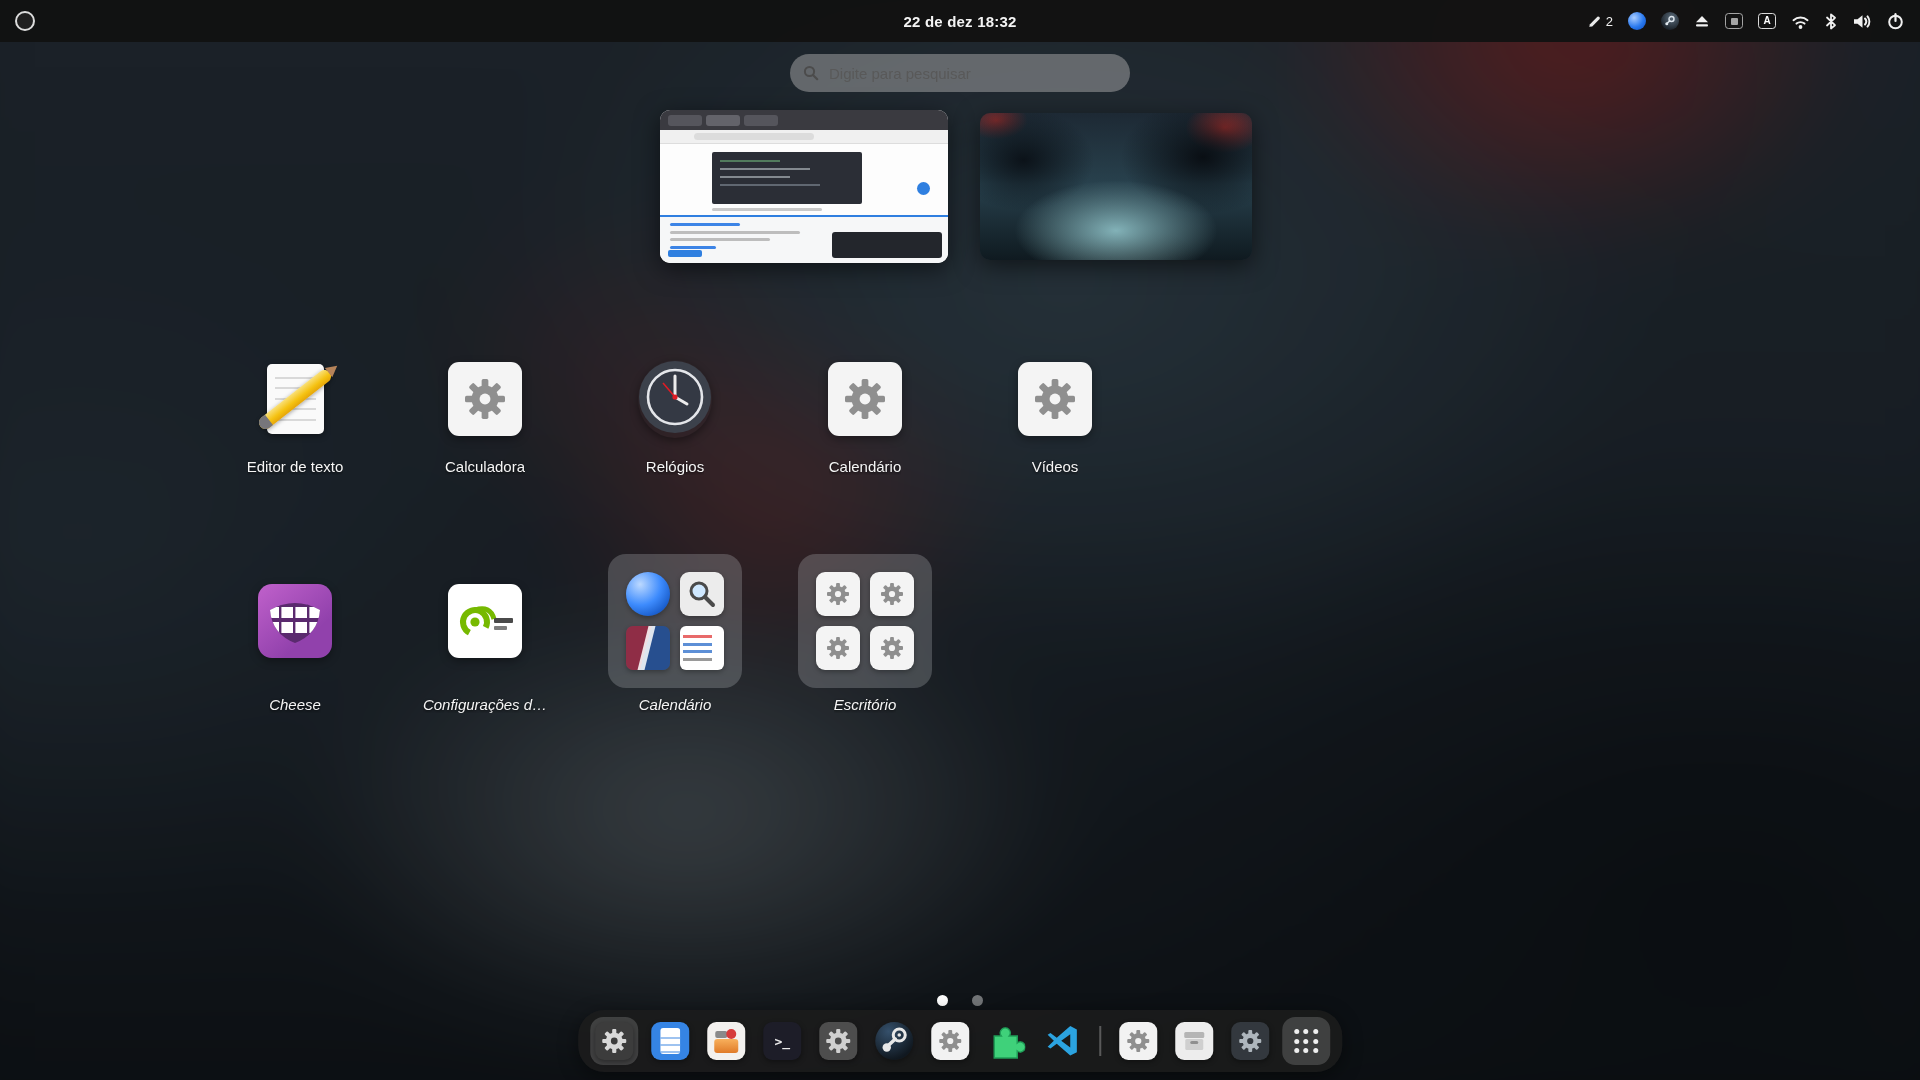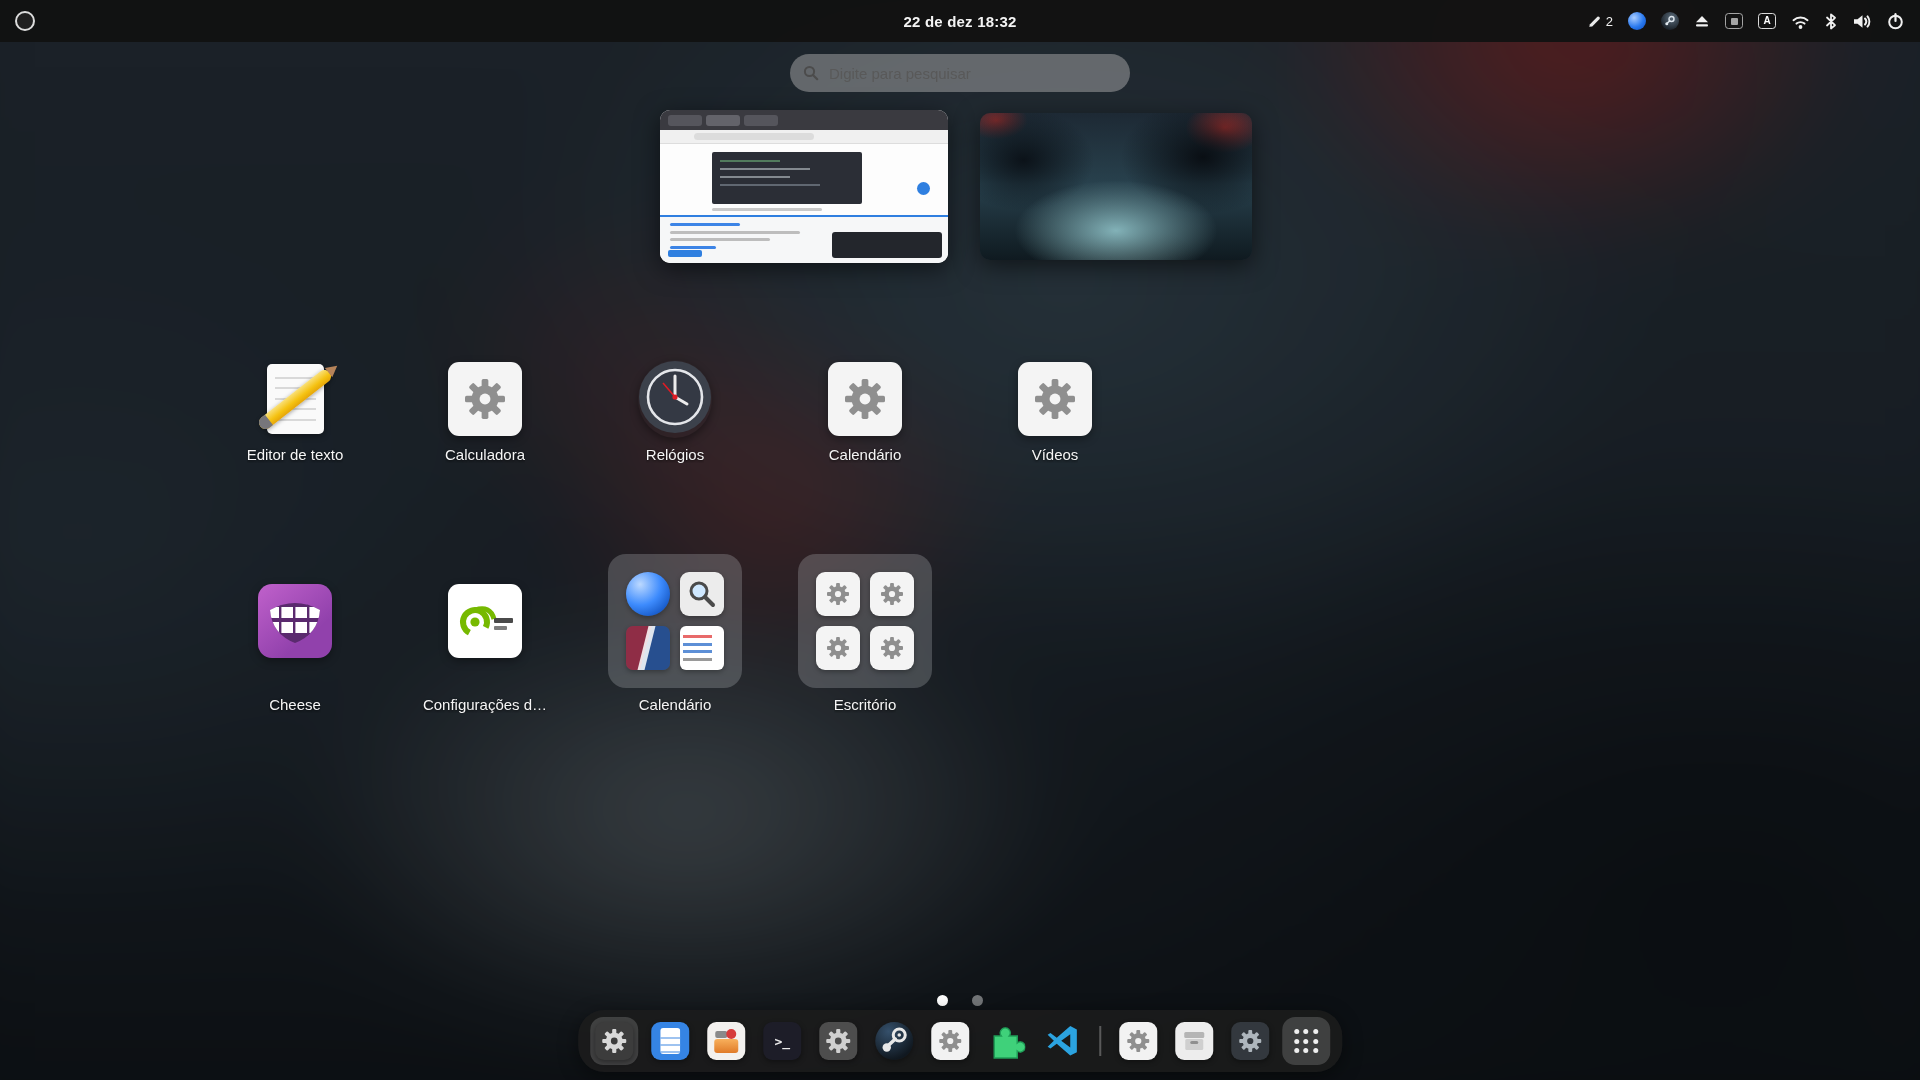--- a/index.html
+++ b/index.html
@@ -81,24 +81,24 @@
   .w1-bluelink{position:absolute;height:3px;border-radius:2px;background:#3c84e6;}
   .w1-code{position:absolute;right:6px;bottom:5px;width:110px;height:26px;background:#23262c;border-radius:3px;}
   .w1-prog{position:absolute;left:8px;bottom:6px;width:34px;height:7px;background:#2f7fe0;border-radius:2px;}
   
   .grid-row{position:absolute;display:flex;z-index:20;}
   #row1{left:200px;top:360px;width:1520px;}
   #row2{left:200px;top:552px;width:1520px;}
   .app-item{width:190px;display:flex;flex-direction:column;align-items:center;cursor:pointer;}
   .icon-slot-sm{height:78px;display:flex;align-items:center;justify-content:center;}
   .icon-slot-lg{height:138px;display:flex;align-items:center;justify-content:center;}
-  .app-label{margin-top:8px;font-size:15px;color:#f5f5f5;text-align:center;
+  .app-label{margin-top:20px;font-size:15px;color:#f5f5f5;text-align:center;
     text-shadow:0 1px 3px rgba(0,0,0,.75);max-width:168px;white-space:nowrap;
     overflow:hidden;text-overflow:ellipsis;}
-  #row2 .app-label{margin-top:6px;}
+  #row2 .app-label{margin-top:6px;font-style:italic;}
   .tile74{width:74px;height:74px;border-radius:11px;display:flex;align-items:center;justify-content:center;
     box-shadow:0 3px 8px rgba(0,0,0,.35);}
   .tile74.generic{background:#f4f4f4;}
   .tile74.cheese{background:linear-gradient(140deg,#c061cb 0%, #9141ac 70%);border-radius:14px;}
   .tile74.nvidia{background:#ffffff;}
   .ic-editor{position:relative;width:74px;height:74px;}
   .paper{position:absolute;left:9px;top:2px;width:57px;height:70px;background:#fafafa;
     border-radius:5px;box-shadow:0 2px 6px rgba(0,0,0,.4);}
   .paper::after{content:"";position:absolute;left:8px;right:8px;top:13px;bottom:10px;
     background:repeating-linear-gradient(180deg,#d9d9d9 0 1.6px, transparent 1.6px 10.5px);}

